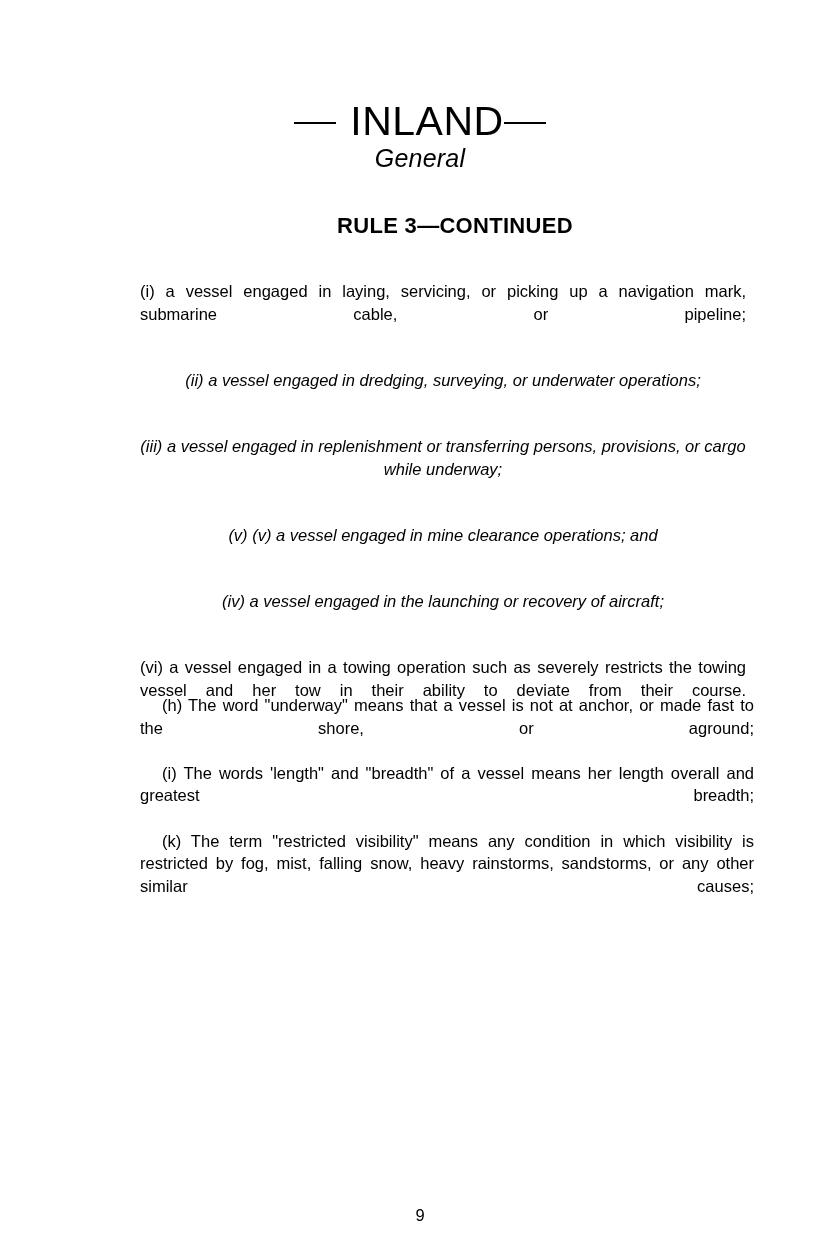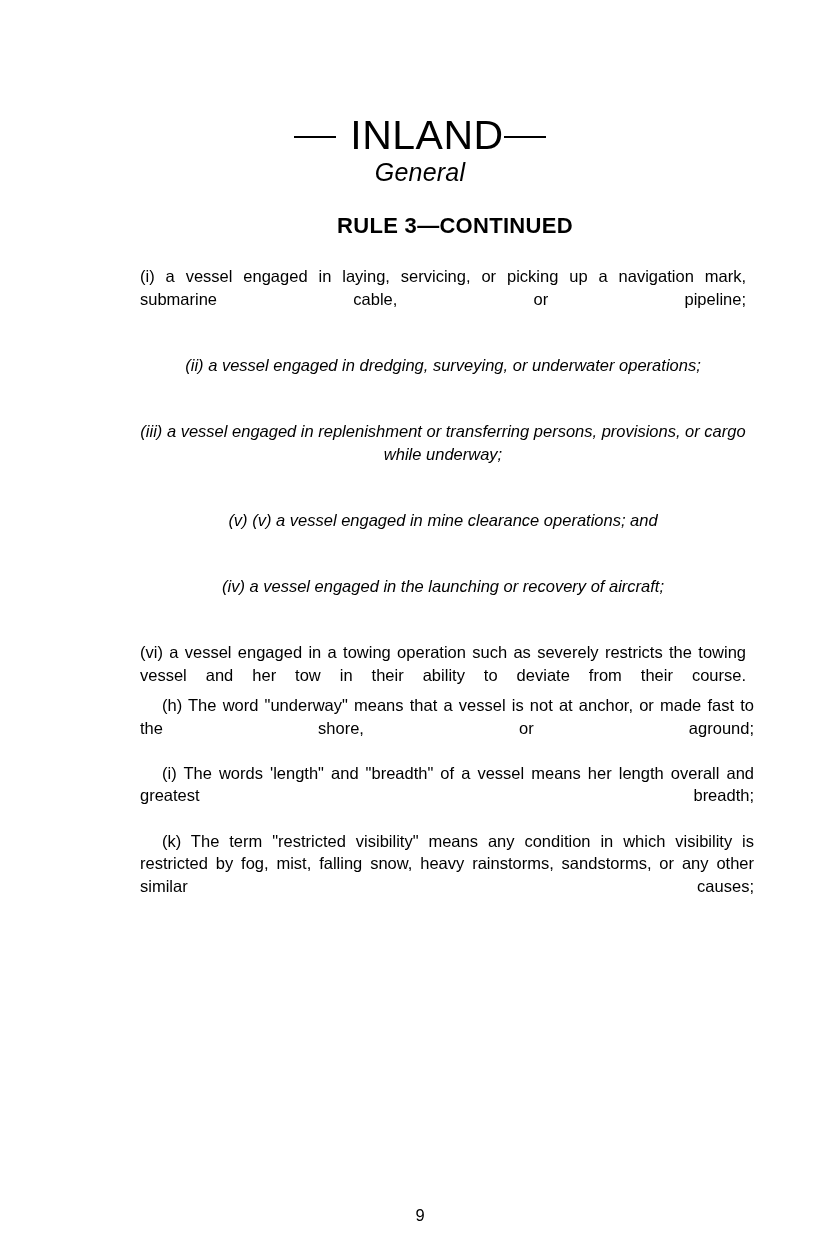--- a/index.html
+++ b/index.html
@@ -24,21 +24,20 @@
     left: 0;
     top: 101px;
     width: 840px;
     text-align: center;
   }
   .inland-line {
     display: flex;
     align-items: center;
     justify-content: center;
     line-height: 1;
-    margin-top: 14px;
   }
   .inland-word {
     font-size: 41px;
     font-weight: 400;
     letter-spacing: 0.5px;
     white-space: nowrap;
   }
   .rule-dash {
     display: inline-block;
     width: 42px;
@@ -74,21 +73,21 @@
   
   .block-roman {
     position: absolute;
     left: 140px;
     top: 265px;
     width: 606px;
     font-size: 16.5px;
     line-height: 22.6px;
   }
   .block-roman p {
-    margin: 0 0 21px 0;
+    margin: 15px 0 21px 0;
     text-align: justify;
     text-justify: inter-word;
   }
   .block-roman p.flush {
     text-align: center;
     font-style: italic;
   }
   .block-roman p:last-child {
     margin-bottom: 0;
   }

